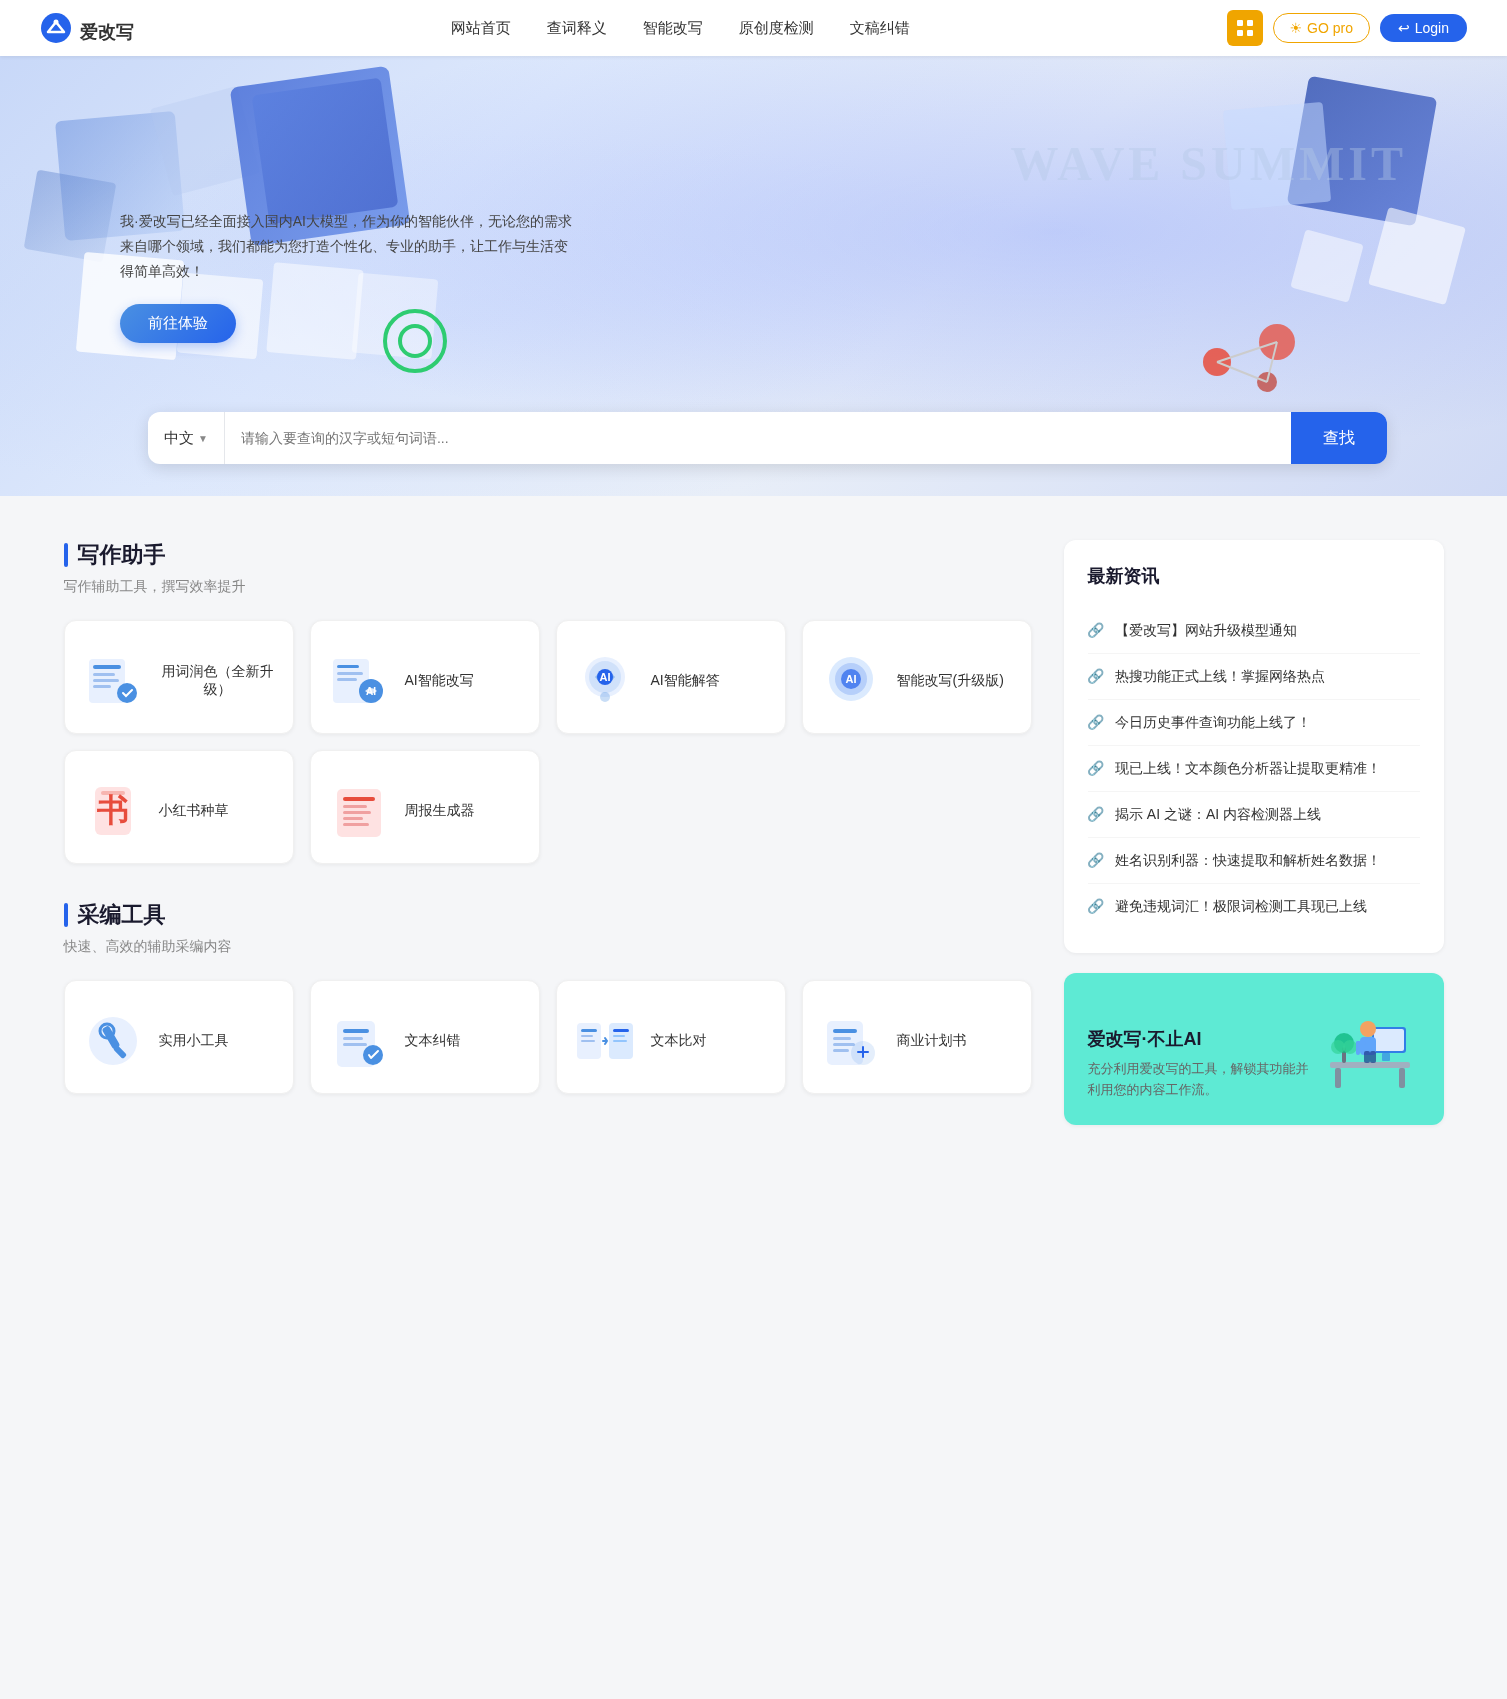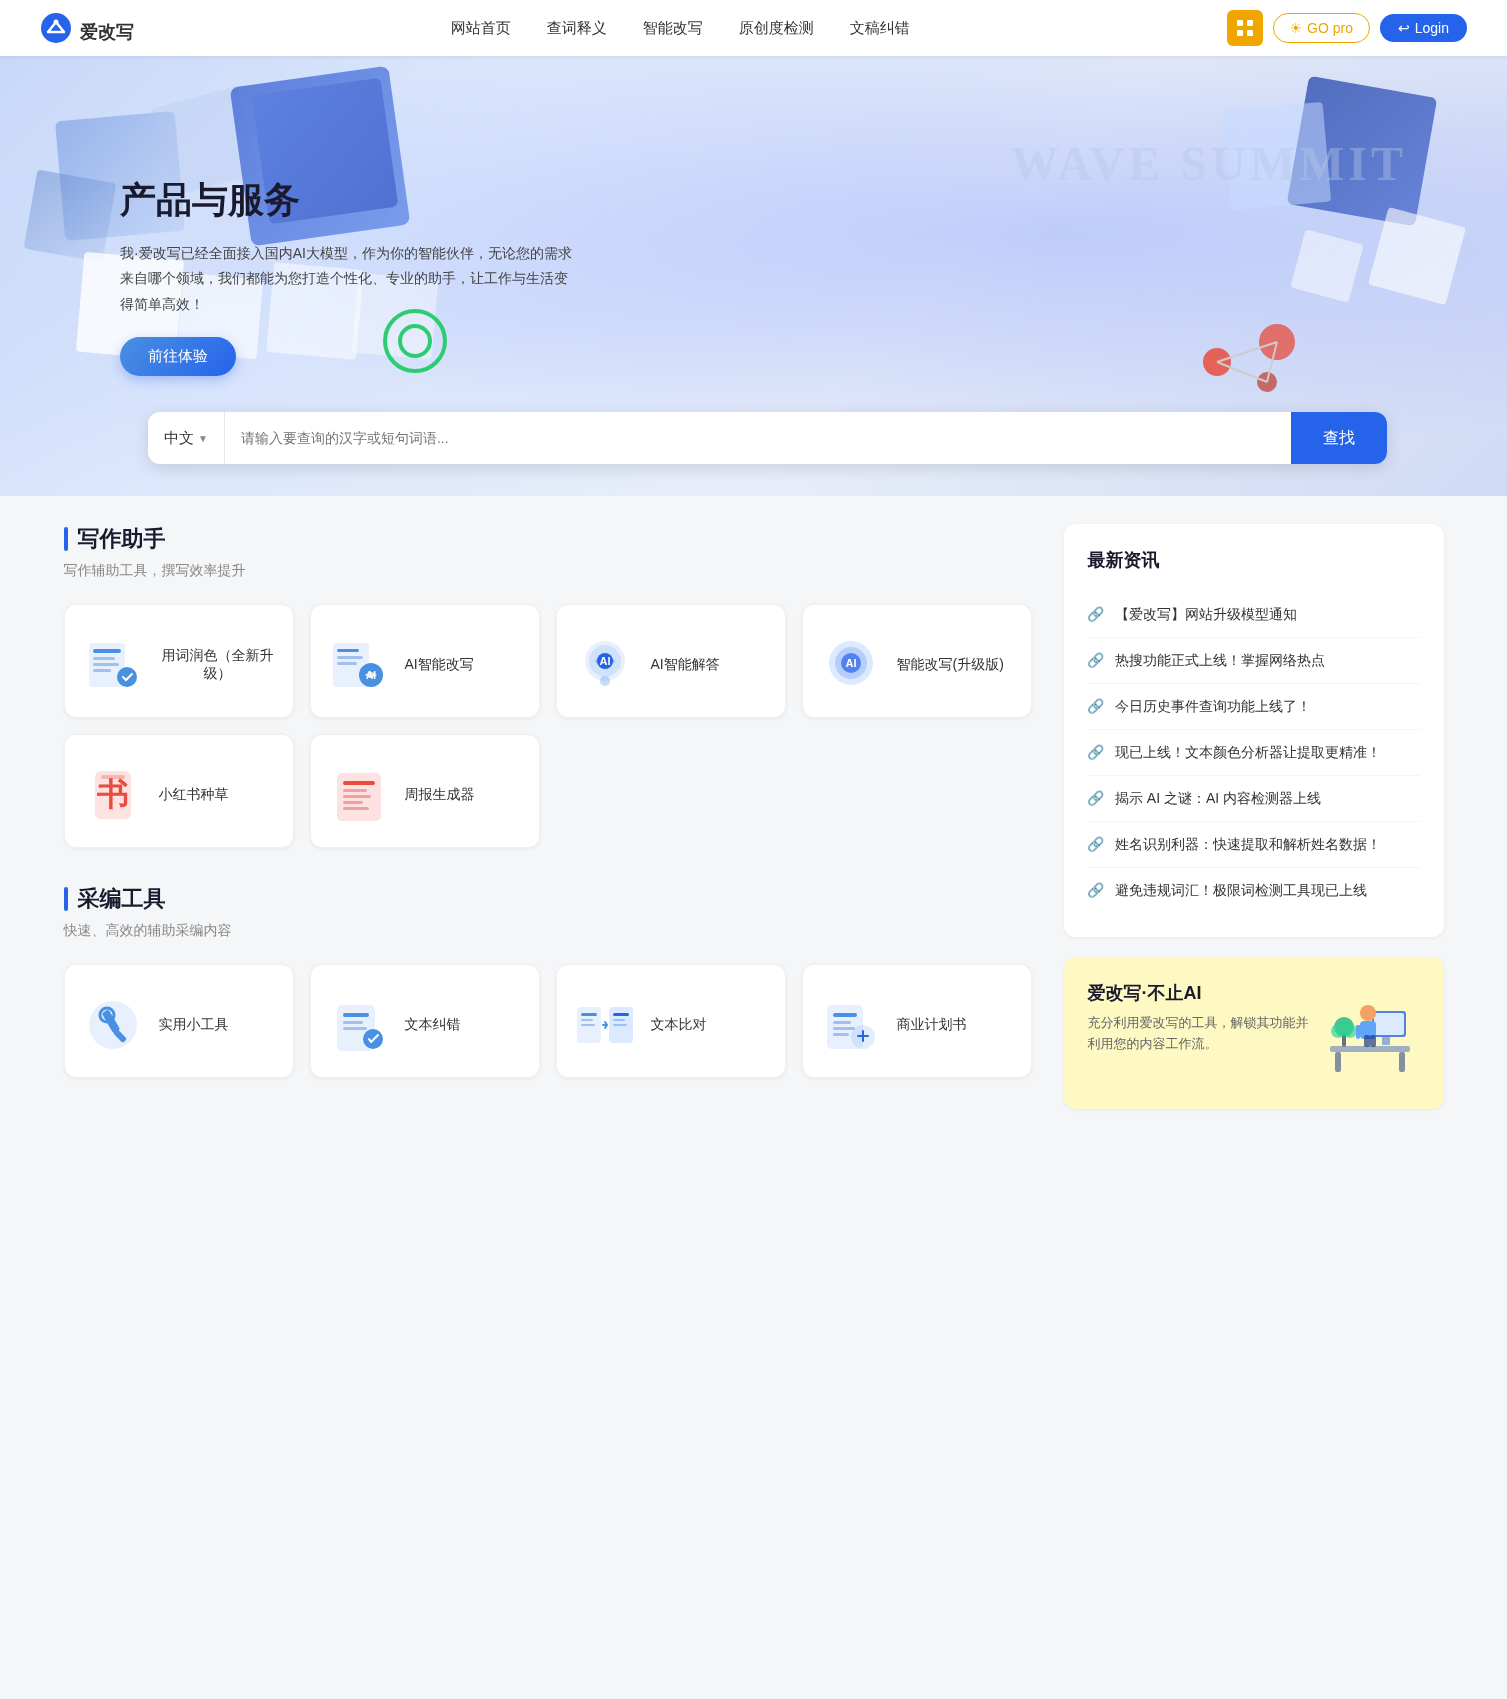--- a/index.html
+++ b/index.html
@@ -180,21 +180,21 @@
       padding: 0 32px;
       font-size: 16px;
       cursor: pointer;
       font-weight: 500;
     }
 
     
     .main {
       max-width: 1460px;
       margin: 0 auto;
-      padding: 28px 40px;
+      padding: 44px 40px;
       display: grid;
       grid-template-columns: 1fr 380px;
       gap: 32px;
     }
 
     .section-title {
       display: flex;
       align-items: center;
       gap: 10px;
       font-size: 22px;
@@ -277,26 +277,26 @@
       flex-shrink: 0;
     }
     .news-text {
       font-size: 14px;
       color: #333;
       line-height: 1.5;
     }
 
     
     .promo-box {
-      background: #fef9c3;
+      background: #5eead4;
       border-radius: 12px;
       padding: 24px;
       box-shadow: 0 1px 4px rgba(0,0,0,0.06);
       display: flex;
-      align-items: flex-start;
+      align-items: flex-end;
       gap: 0;
       position: relative;
       overflow: hidden;
     }
     .promo-text { flex: 1; }
     .promo-title {
       font-size: 18px;
       font-weight: 700;
       color: #1a1a2e;
       margin-bottom: 8px;
@@ -401,21 +401,20 @@
     <div style="position:absolute;left:380px;bottom:120px;width:70px;height:70px;">
       <svg viewBox="0 0 70 70" width="70" height="70">
         <circle cx="35" cy="35" r="30" fill="none" stroke="#2ecc71" stroke-width="4"></circle>
         <path d="M20 35 A15 15 0 0 1 50 35" stroke="#2ecc71" stroke-width="4" fill="none" marker-end="url(#arr)"></path>
         <path d="M50 35 A15 15 0 0 1 20 35" stroke="#2ecc71" stroke-width="4" fill="none"></path>
       </svg>
     </div>
   </div>
 
   <div class="hero-content">
-    <h1 class="hero-title">产品与服务</h1>
     <p class="hero-desc">我·爱改写已经全面接入国内AI大模型，作为你的智能伙伴，无论您的需求来自哪个领域，我们都能为您打造个性化、专业的助手，让工作与生活变得简单高效！</p>
     <button class="hero-btn">前往体验</button>
   </div>
 
   <div class="search-bar">
     <div class="search-lang">
       <span>中文</span>
       <span style="font-size:10px;color:#888;">▼</span>
     </div>
     <input class="search-input" type="text" placeholder="请输入要查询的汉字或短句词语..." style="">

